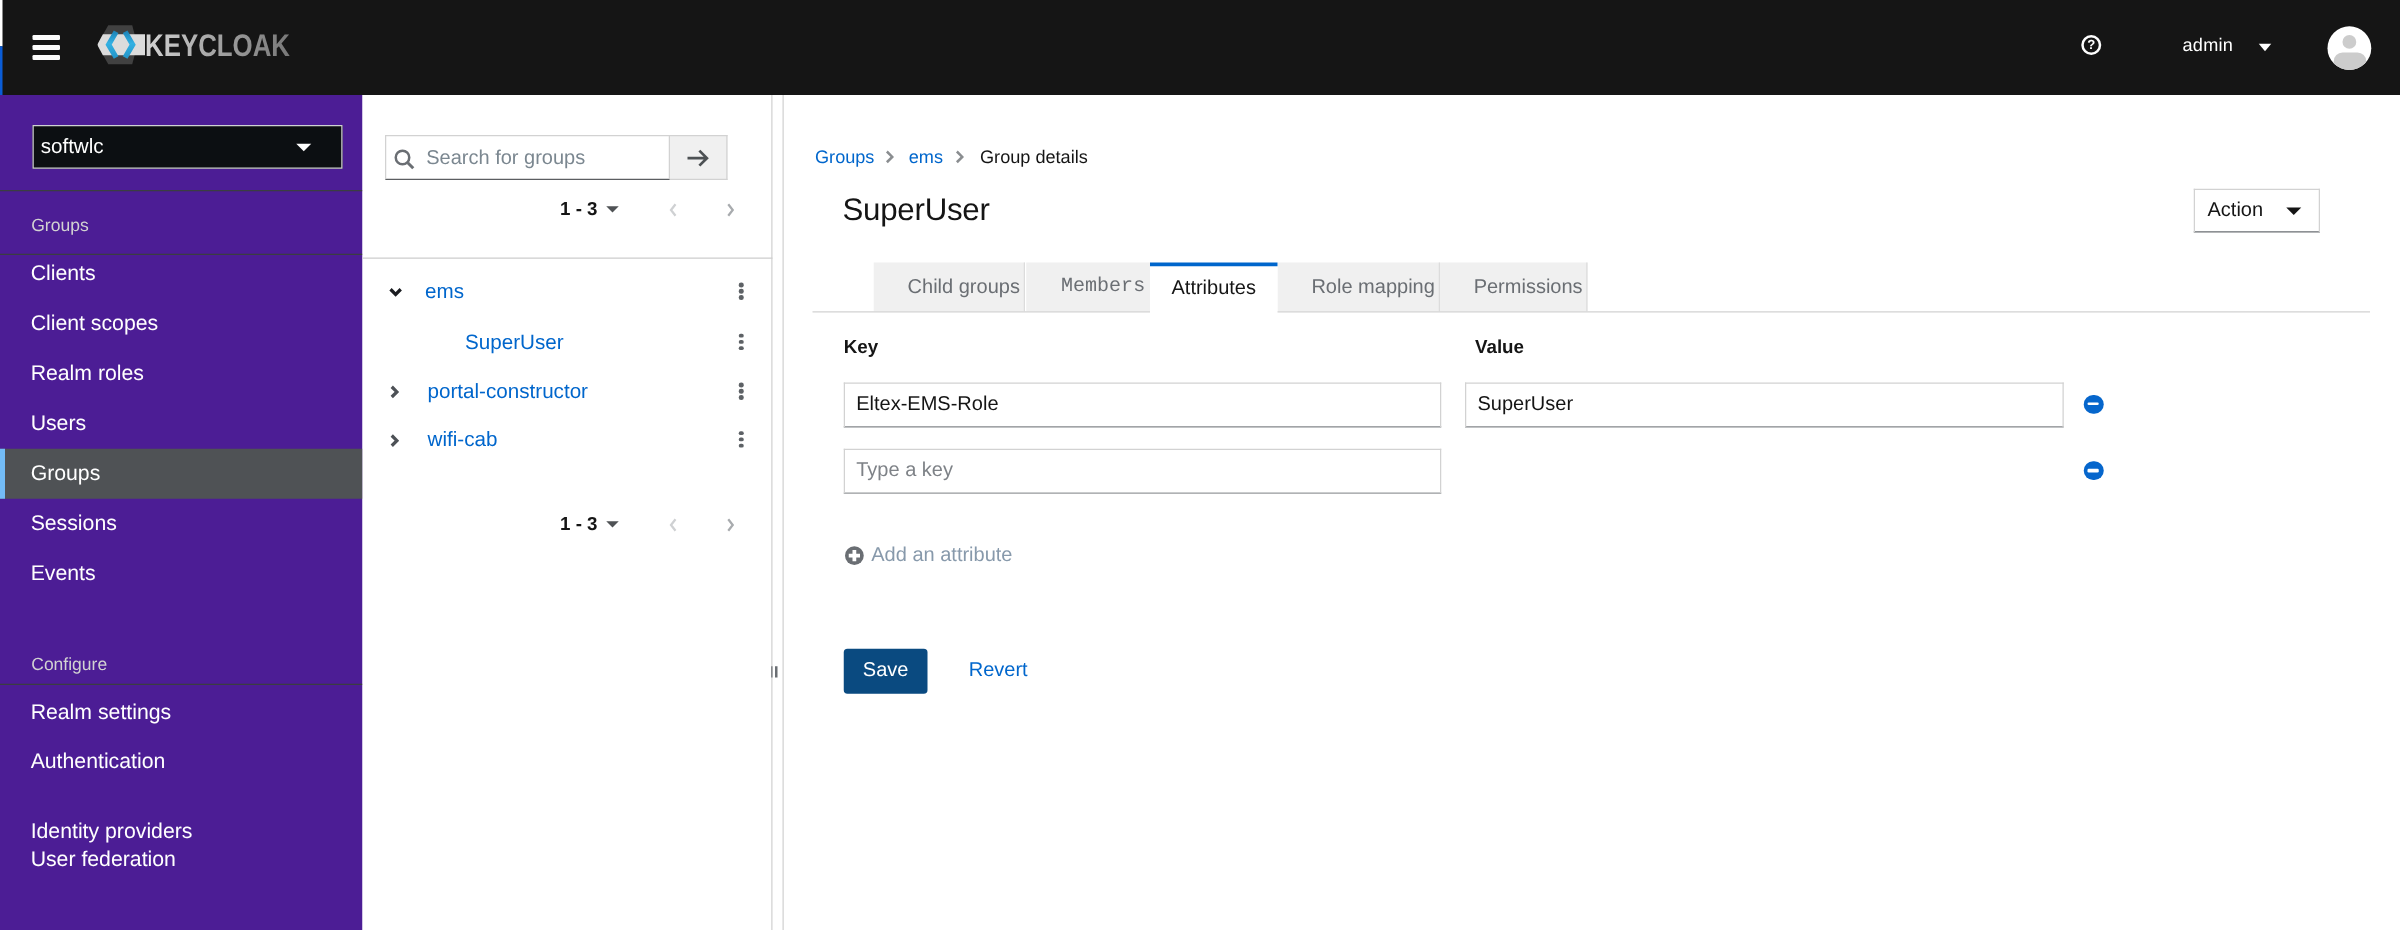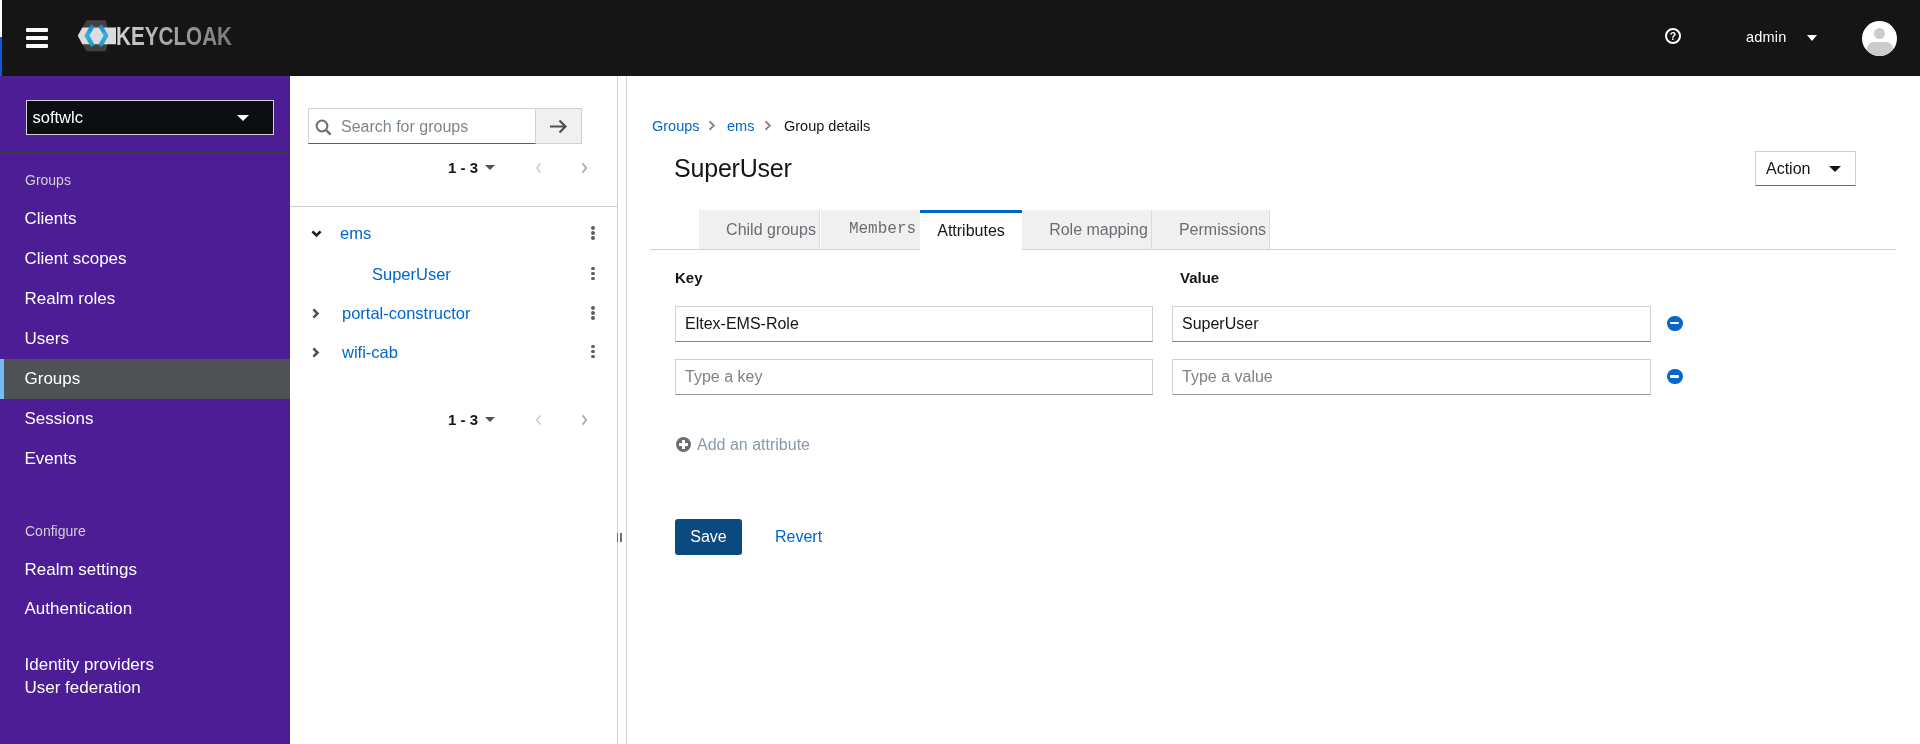--- a/index.html
+++ b/index.html
@@ -234,21 +234,20 @@
   <div class="abs" id="tabActive">Attributes</div>
 
   <div class="abs collabel" style="left:675px;">Key</div>
   <div class="abs collabel" style="left:1180px;">Value</div>
 
   <div class="abs kvinput" style="left:675px; top:306px; width:478px;">Eltex-EMS-Role</div>
   <div class="abs kvinput" style="left:1172px; top:306px; width:479px;">SuperUser</div>
   <div class="abs minus" style="top:315.5px;"></div>
 
   <div class="abs kvinput ph" style="left:675px; top:358.5px; width:478px; border-bottom-color:#96999c;">Type a key</div>
-  <div class="abs kvinput ph" style="left:1172px; top:358.5px; width:479px; border-bottom-color:#96999c;">Type a value</div>
   <div class="abs minus" style="top:368.7px;"></div>
 
   <div class="abs" id="addIcon"></div>
   <div class="abs" id="addTxt">Add an attribute</div>
 
   <div class="abs" id="saveBtn">Save</div>
   <div class="abs" id="revert">Revert</div>
 
 </div>
 

